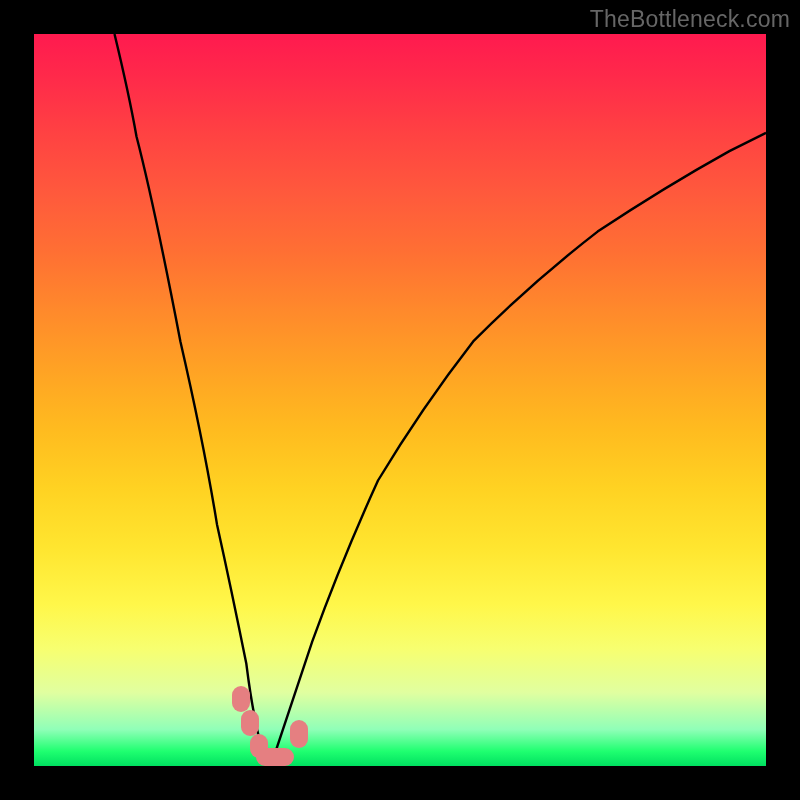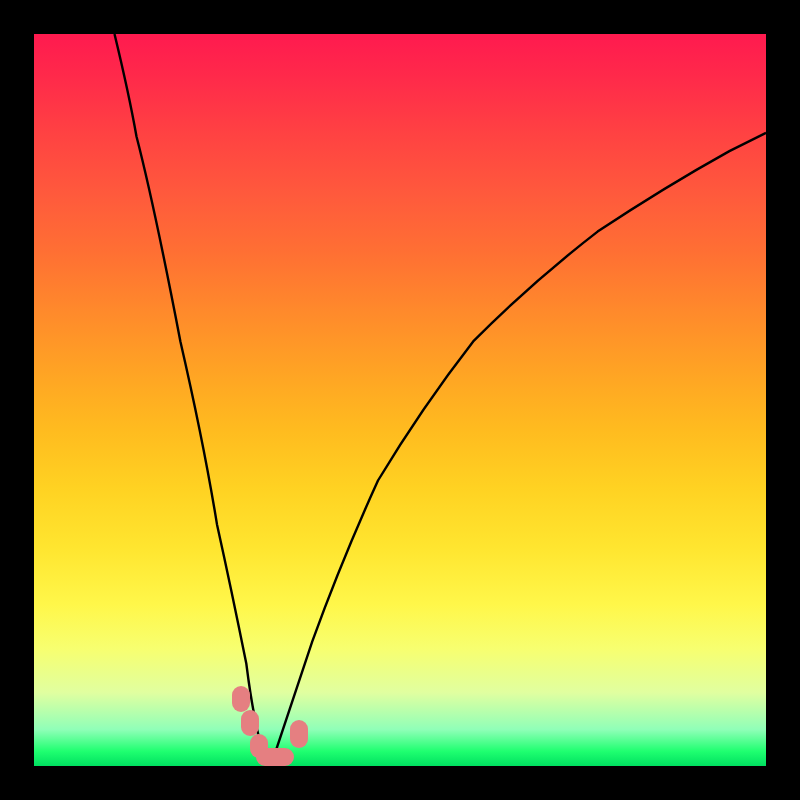--- a/index.html
+++ b/index.html
@@ -61,20 +61,21 @@
     position: absolute;
     background: #e57f81;
     border-radius: 10px;
   }
 </style>
 </head>
 <body>
 
 <div class="outer">
 
+  <div class="watermark">TheBottleneck.com</div>
 
   <div class="plot">
 
     <svg class="curve" viewBox="0 0 732 732" preserveAspectRatio="none">
 
       <path fill="none" stroke-width="2.4" d="M 80.5 0
                Q 95 60 102.5 102.5
                Q 120 170 146.4 307.4
                Q 170 410 183 490.4
                Q 197.6 556.3 212.3 629.5

